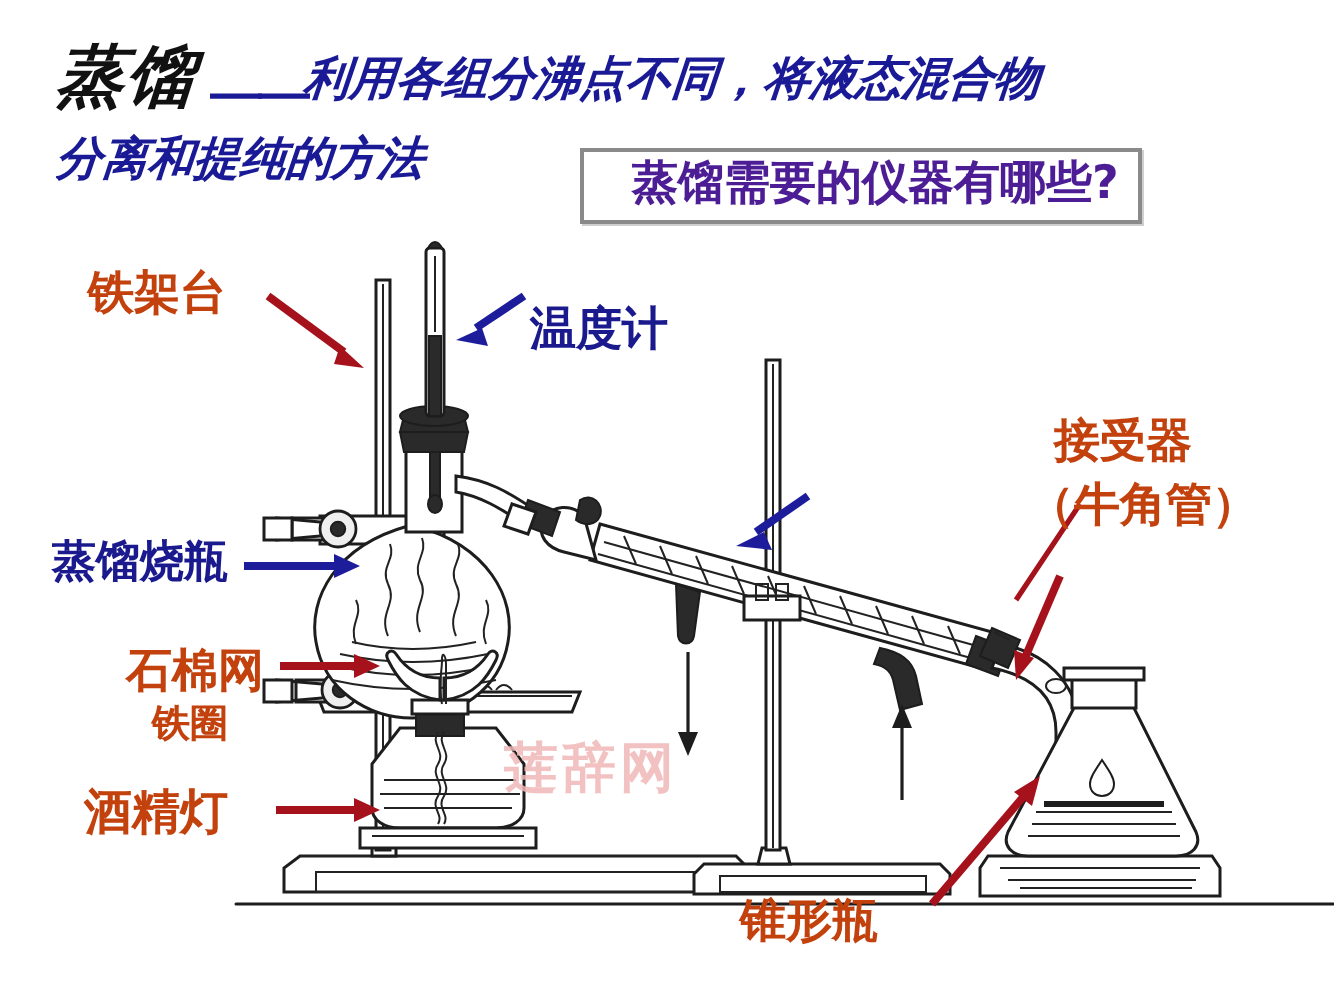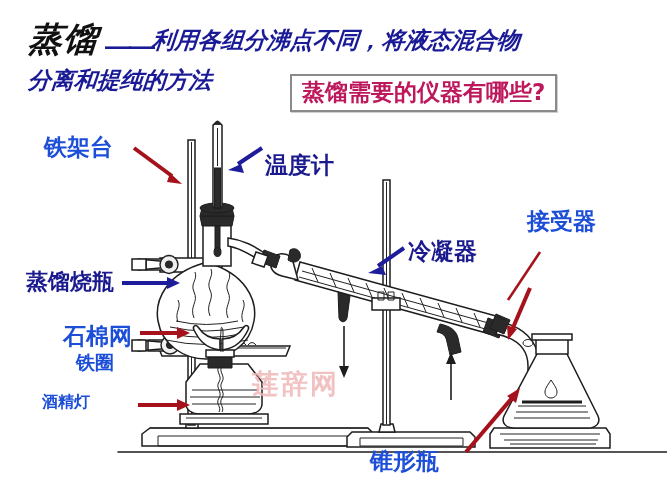--- a/index.html
+++ b/index.html
@@ -40,33 +40,33 @@
     font-family:"DejaVu Serif","Liberation Serif",serif;
     font-size:23px;font-weight:bold;color:#1a1a96;
     letter-spacing:0px;font-style:italic;
     transform:skewX(-5deg);
   }
 
   .qbox{
     position:absolute;left:290px;top:74px;
     border:2px solid #8a8a8a;
     background:#ffffff;
-    padding:4px 10px 6px 10px;
-    font-size:23px;font-weight:bold;color:#be185d;
+    padding:4px 10px 6px 24px;
+    font-size:23px;font-weight:bold;color:#4c1d95;
     font-family:"DejaVu Sans","Liberation Sans",sans-serif;
     line-height:1.05;
     box-shadow:1px 1px 0 #cfcfcf;
   }
 
   .lbl{
     position:absolute;white-space:nowrap;
     font-family:"DejaVu Serif","Liberation Serif",serif;
     font-weight:bold;line-height:1.12;
   }
-  .lbl.red{color:#1d4ed8;}
+  .lbl.red{color:#c2410c;}
   .lbl.blue{color:#1a1a8e;}
 
   .wm{
     position:absolute;left:252px;top:366px;
     font-family:Liberation Mono, monospace;
     font-size:27px;font-weight:bold;
     color:#f0b8b8;letter-spacing:2px;
     opacity:.85;
   }
 
@@ -301,18 +301,18 @@
 
   </svg>
 
   <div class="wm">莲辞网</div>
 
   <div class="lbl red" style="left:44px;top:134px;font-size:23px;">铁架台</div>
   <div class="lbl blue" style="left:265px;top:152px;font-size:23px;">温度计</div>
   <div class="lbl blue" style="left:26px;top:269px;font-size:22px;">蒸馏烧瓶</div>
   <div class="lbl red" style="left:63px;top:323px;font-size:23px;">石棉网</div>
   <div class="lbl red" style="left:76px;top:352px;font-size:19px;">铁圈</div>
-  <div class="lbl red" style="left:42px;top:393px;font-size:16px;">酒精灯</div>
-  <div class="lbl blue" style="left:408px;top:238px;font-size:23px;">冷凝器</div>
+  <div class="lbl red" style="left:42px;top:393px;font-size:24px;">酒精灯</div>
   <div class="lbl red" style="left:527px;top:208px;font-size:23px;text-align:right;">接受器</div>
+  <div class="lbl red" style="left:514px;top:240px;font-size:23px;">（牛角管）</div>
   <div class="lbl red" style="left:370px;top:448px;font-size:23px;">锥形瓶</div>
 
 </div>
 
 </body></html>

